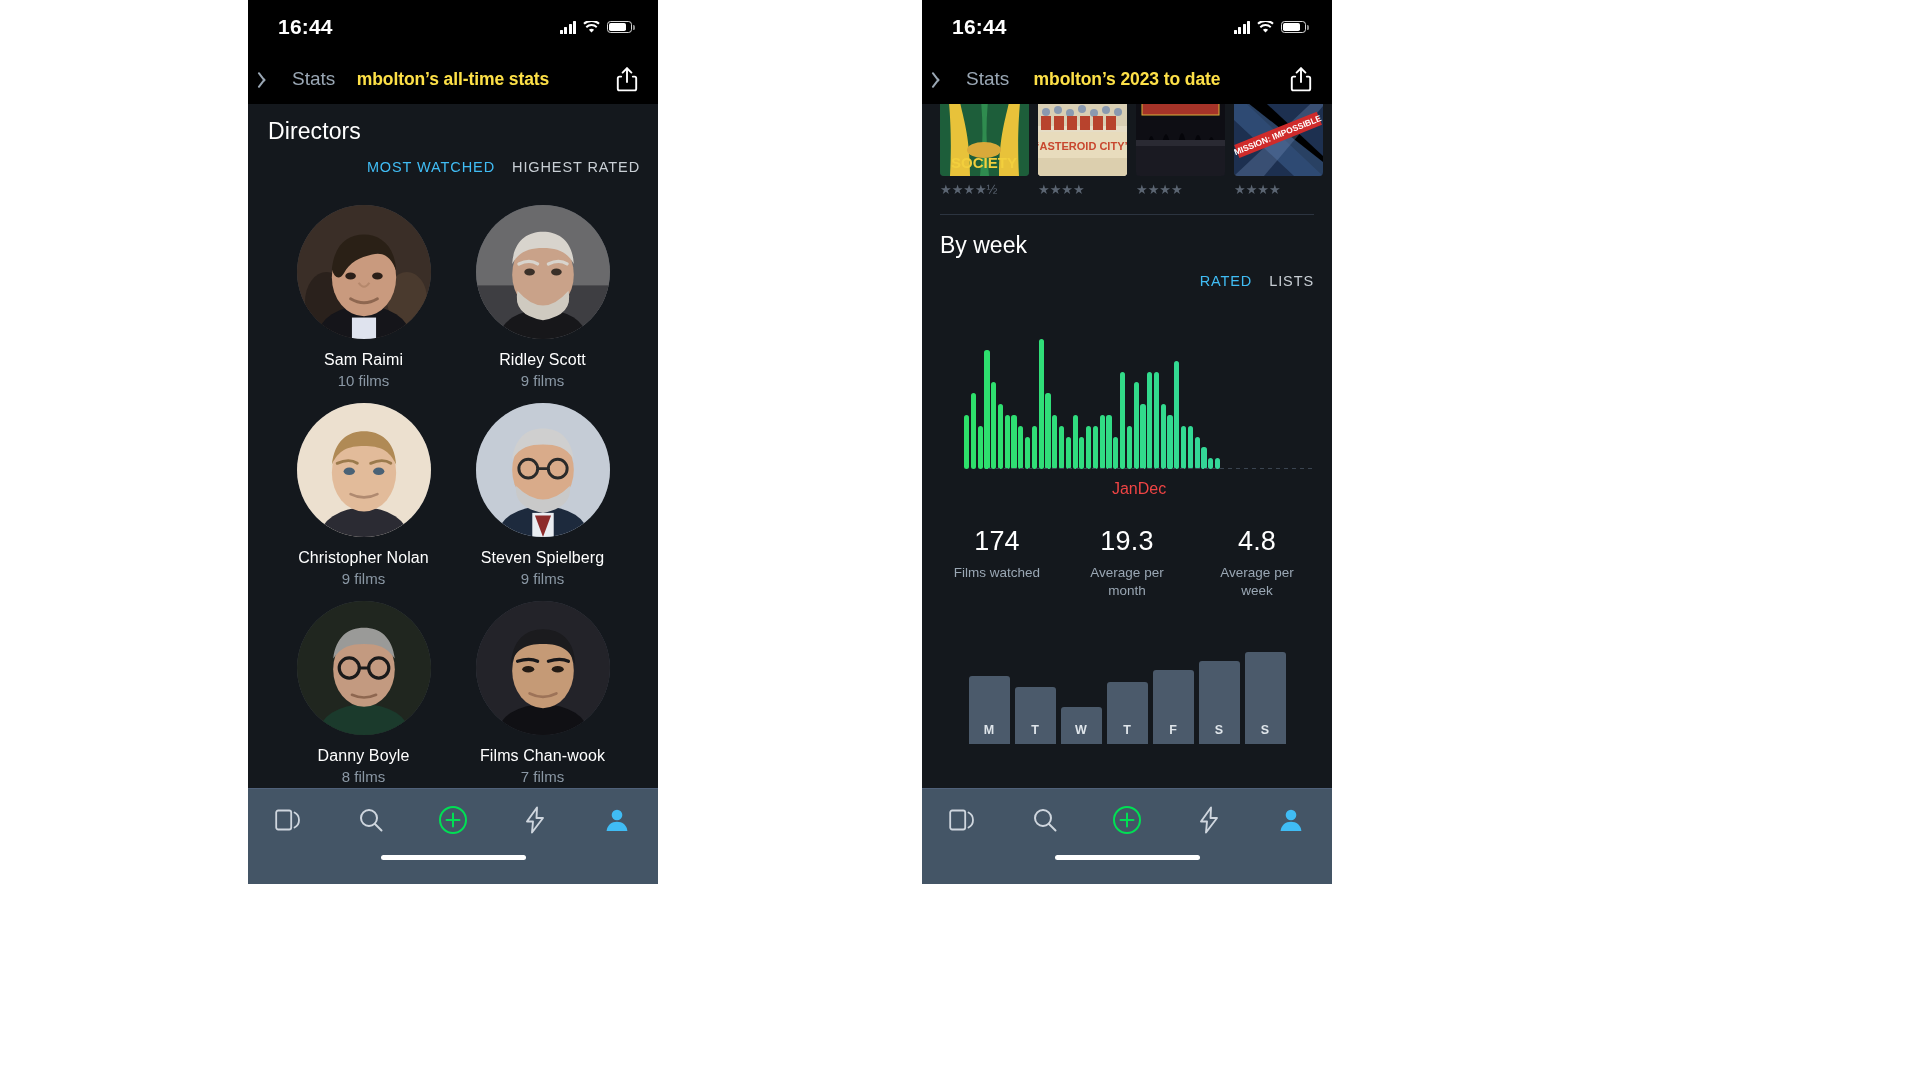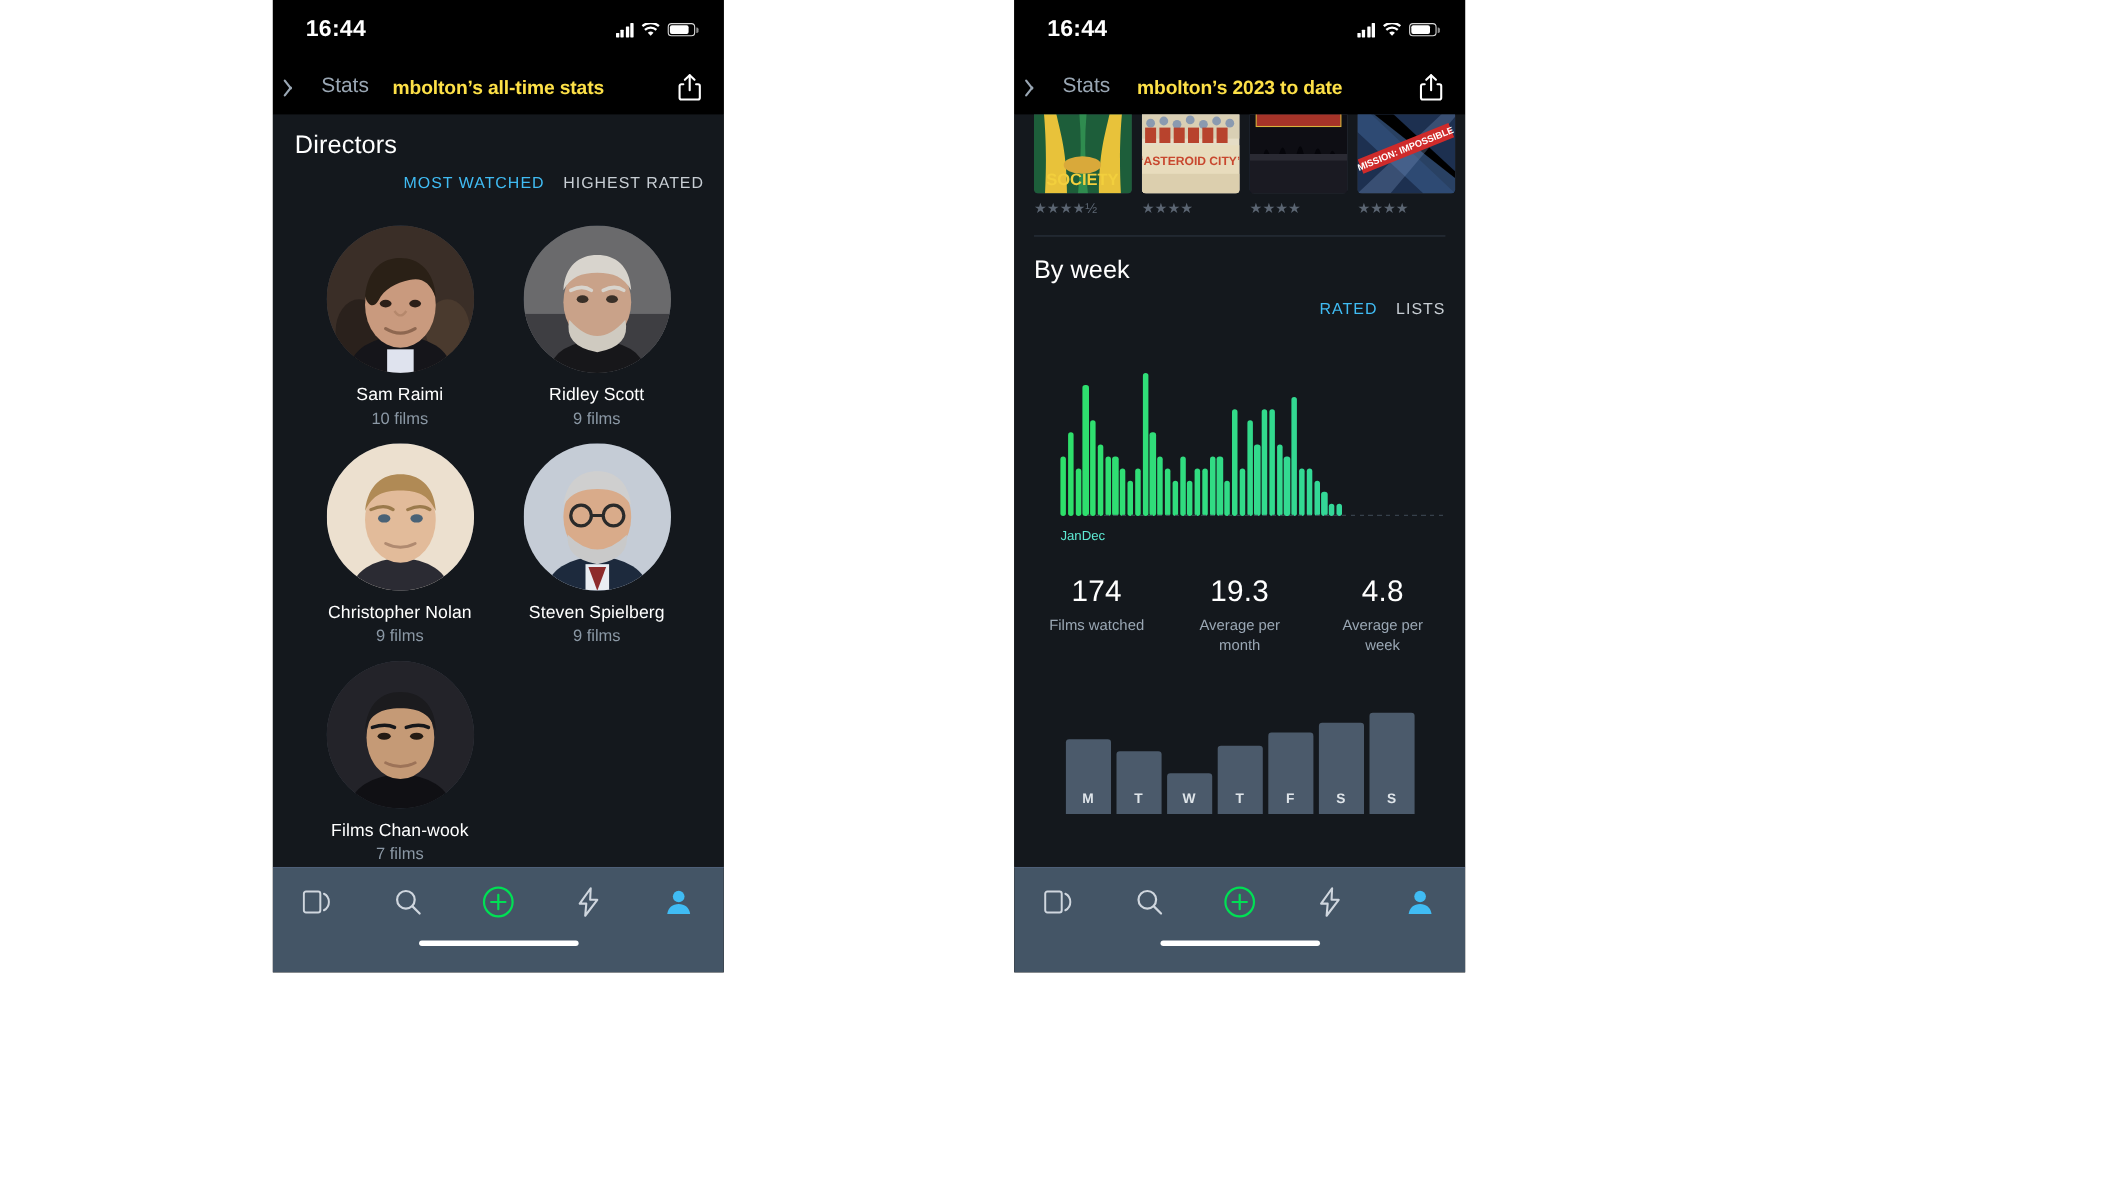--- a/index.html
+++ b/index.html
@@ -144,22 +144,22 @@
   .bars {
     display:flex; align-items:flex-end; gap:1.6px;
     height:130px; margin: 50px 0 0 24px; position:relative;
   }
   .bar { width:5.2px; border-radius:2.6px; flex:0 0 auto; }
   .baseline-dots {
     position:absolute; left:24px; right:0; bottom:0; height:1px;
     background: repeating-linear-gradient(to right,#3a4450 0 4px, transparent 4px 8px);
   }
   .chart-axis {
-    display:flex; justify-content:flex-start;
-    padding: 11px 18px 0 42px; color:#5eead4; font-size:12px;
+    display:flex; justify-content:center;
+    padding: 11px 18px 0 42px; color:#ef4444; font-size:16px;
   }
 
   .kpis { display:flex; padding: 28px 10px 0 10px; }
   .kpi { flex:1; text-align:center; }
   .kpi-value { color:#fff; font-size:27px; font-weight:300; letter-spacing:.2px; }
   .kpi-label { color:#9aa7b4; font-size:13.5px; margin-top:7px; line-height:1.35; padding:0 18px; }
 
   .weekbars {
     display:flex; align-items:flex-end; justify-content:center; gap:5px;
     height:110px; margin-top: 34px;
@@ -304,20 +304,36 @@
               <path d="M30 62q20 20 40 0 2 16-20 20-22-4-20-20z" fill="#c9c9c9"></path>
               <circle cx="39" cy="49" r="7" fill="none" stroke="#2a2a2a" stroke-width="2.2"></circle>
               <circle cx="61" cy="49" r="7" fill="none" stroke="#2a2a2a" stroke-width="2.2"></circle>
               <path d="M46 49h8" stroke="#2a2a2a" stroke-width="2"></path>
             </svg>
           </div>
           <div class="dir-name">Steven Spielberg</div>
           <div class="dir-count">9 films</div>
         </div>
 
+        <div class="dir-cell">
+          <div class="avatar">
+            <svg class="face" viewBox="0 0 100 100" preserveAspectRatio="xMidYMid slice">
+              <rect width="100" height="100" fill="#20261f"></rect>
+              <ellipse cx="50" cy="99" rx="34" ry="22" fill="#1b3a2c"></ellipse>
+              <ellipse cx="50" cy="51" rx="23" ry="28" fill="#c39a80"></ellipse>
+              <path d="M27 43c2-16 11-23 23-23s21 7 23 23c-6-9-13-11-23-11s-17 2-23 11z" fill="#9a9a98"></path>
+              <circle cx="39" cy="50" r="7.5" fill="none" stroke="#1a1a1a" stroke-width="2.4"></circle>
+              <circle cx="61" cy="50" r="7.5" fill="none" stroke="#1a1a1a" stroke-width="2.4"></circle>
+              <path d="M46.5 50h7" stroke="#1a1a1a" stroke-width="2.2"></path>
+              <path d="M41 70q9 4 18 0" stroke="#8e6750" stroke-width="2" fill="none" stroke-linecap="round"></path>
+            </svg>
+          </div>
+          <div class="dir-name">Danny Boyle</div>
+          <div class="dir-count">8 films</div>
+        </div>
 
         <div class="dir-cell">
           <div class="avatar">
             <svg class="face" viewBox="0 0 100 100" preserveAspectRatio="xMidYMid slice">
               <rect width="100" height="100" fill="#232329"></rect>
               <ellipse cx="50" cy="99" rx="34" ry="22" fill="#101014"></ellipse>
               <ellipse cx="50" cy="52" rx="23" ry="28" fill="#c59a76"></ellipse>
               <path d="M26 48c1-19 11-27 24-27s24 8 24 27c-3-12-11-16-24-16s-21 4-24 16z" fill="#1b1b1e"></path>
               <ellipse cx="39" cy="51" rx="4.5" ry="2.4" fill="#241b14"></ellipse>
                 <ellipse cx="61" cy="51" rx="4.5" ry="2.4" fill="#241b14"></ellipse>

